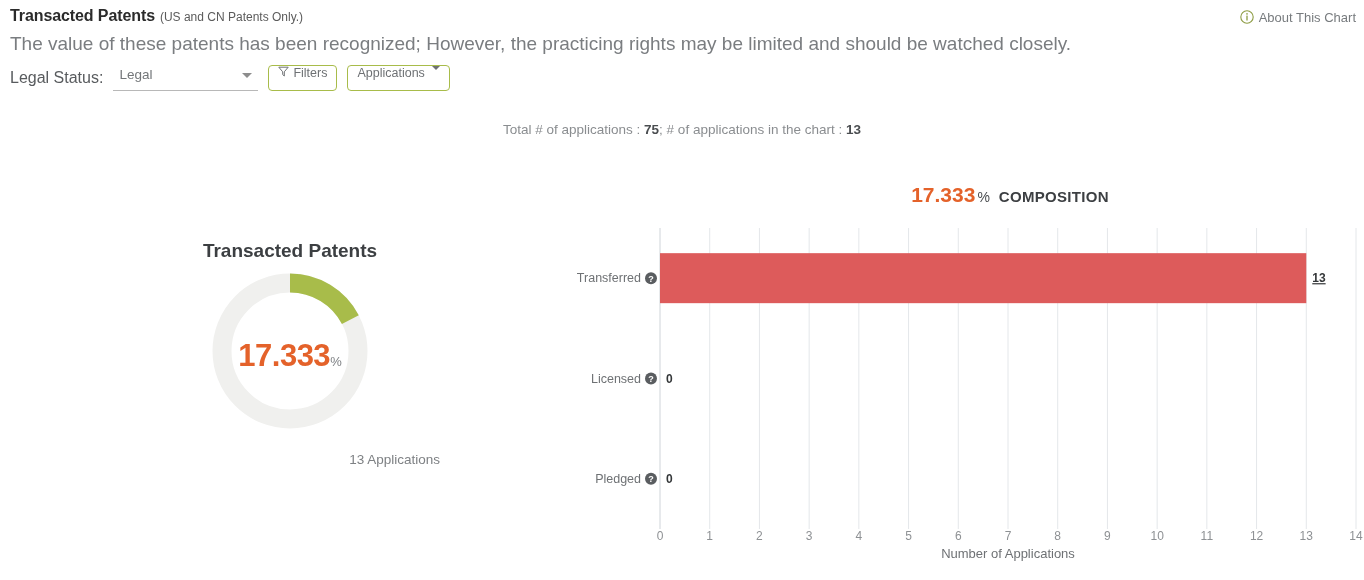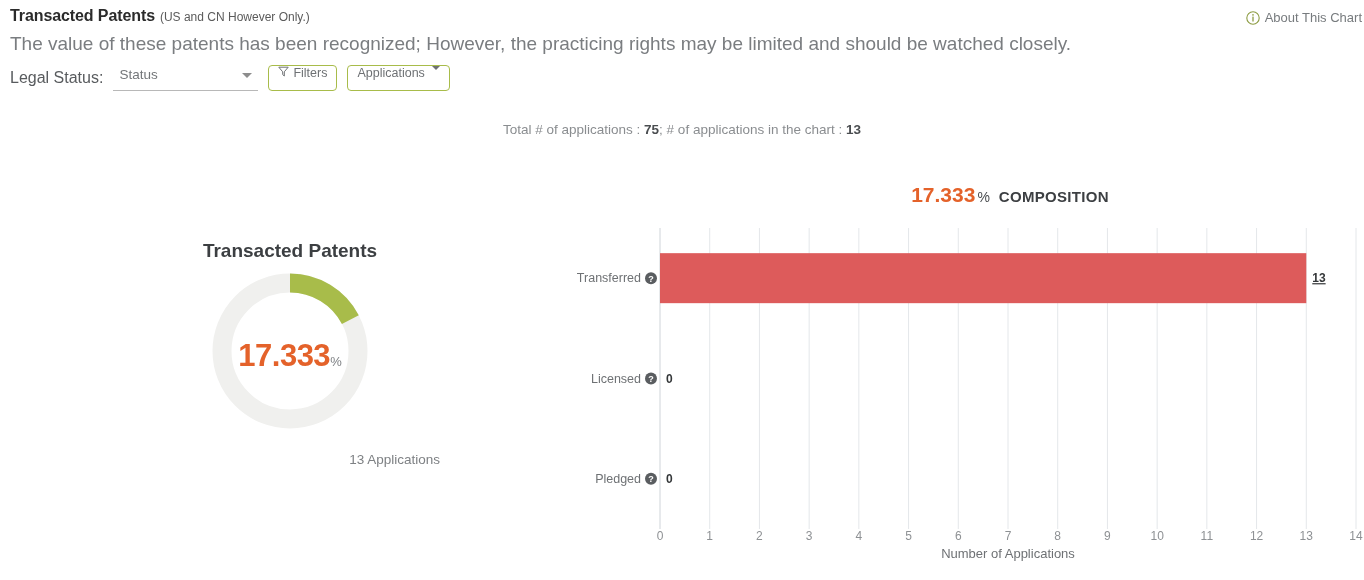--- a/index.html
+++ b/index.html
@@ -33,27 +33,27 @@
     color: #2b2b2b;
     letter-spacing: -0.1px;
   }
   .title-sub {
     font-size: 12px;
     color: #5b5b5b;
     margin-left: 5px;
   }
   .about-link {
     position: absolute;
-    right: 2px; top: 10px;
+    right: 8px; top: 10px;
     font-size: 13px;
     color: #777b7e;
     white-space: nowrap;
     cursor: pointer;
     display: flex;
-    align-items: flex-end;
+    align-items: flex-start;
     gap: 5px;
   }
   .info-icon {
     width: 14px; height: 14px;
     display: inline-block;
     flex: 0 0 auto;
   }
   .desc {
     position: absolute;
     left: 10px; top: 33px;
@@ -251,42 +251,42 @@
     cursor: pointer;
   }
   .gridline { stroke: #e4e7ea; stroke-width: 1; }
   .axisline { stroke: #cfd4d9; stroke-width: 1; }
 </style>
 </head>
 <body>
 
 <div class="header">
   <div class="title-row">
-    <span class="title-main">Transacted Patents</span><span class="title-sub">(US and CN However Only.)</span>
+    <span class="title-main">Transacted Patents</span><span class="title-sub">(US and CN Patents Only.)</span>
   </div>
 
   <div class="about-link">
     <span class="info-icon">
       <svg width="14" height="14" viewBox="0 0 14 14">
         <circle cx="7" cy="7" r="6.2" fill="none" stroke="#8d9c43" stroke-width="1.1"></circle>
         <circle cx="7" cy="3.9" r="0.8" fill="#8d9c43"></circle>
         <rect x="6.35" y="5.6" width="1.3" height="4.9" fill="#8d9c43"></rect>
       </svg>
     </span>
     <span>About This Chart</span>
   </div>
 
   <div class="desc">The value of these patents has been recognized; However, the practicing rights may be limited and should be watched closely.</div>
 </div>
 
 <div class="filterbar">
   <span class="legal-label">Legal Status:</span>
 
   <div class="select-wrap">
-    <span class="select-value">Status</span>
+    <span class="select-value">Legal</span>
     <span class="select-caret"></span>
   </div>
 
   <button class="btn">
     <span class="funnel-icon">
       <svg width="11" height="11" viewBox="0 0 11 11">
         <path d="M0.8 1.2 L10.2 1.2 L6.3 5.8 L6.3 10.0 L4.7 8.6 L4.7 5.8 Z" fill="none" stroke="#6e7174" stroke-width="1" stroke-linejoin="round"></path>
       </svg>
     </span>
     <span>Filters</span>

